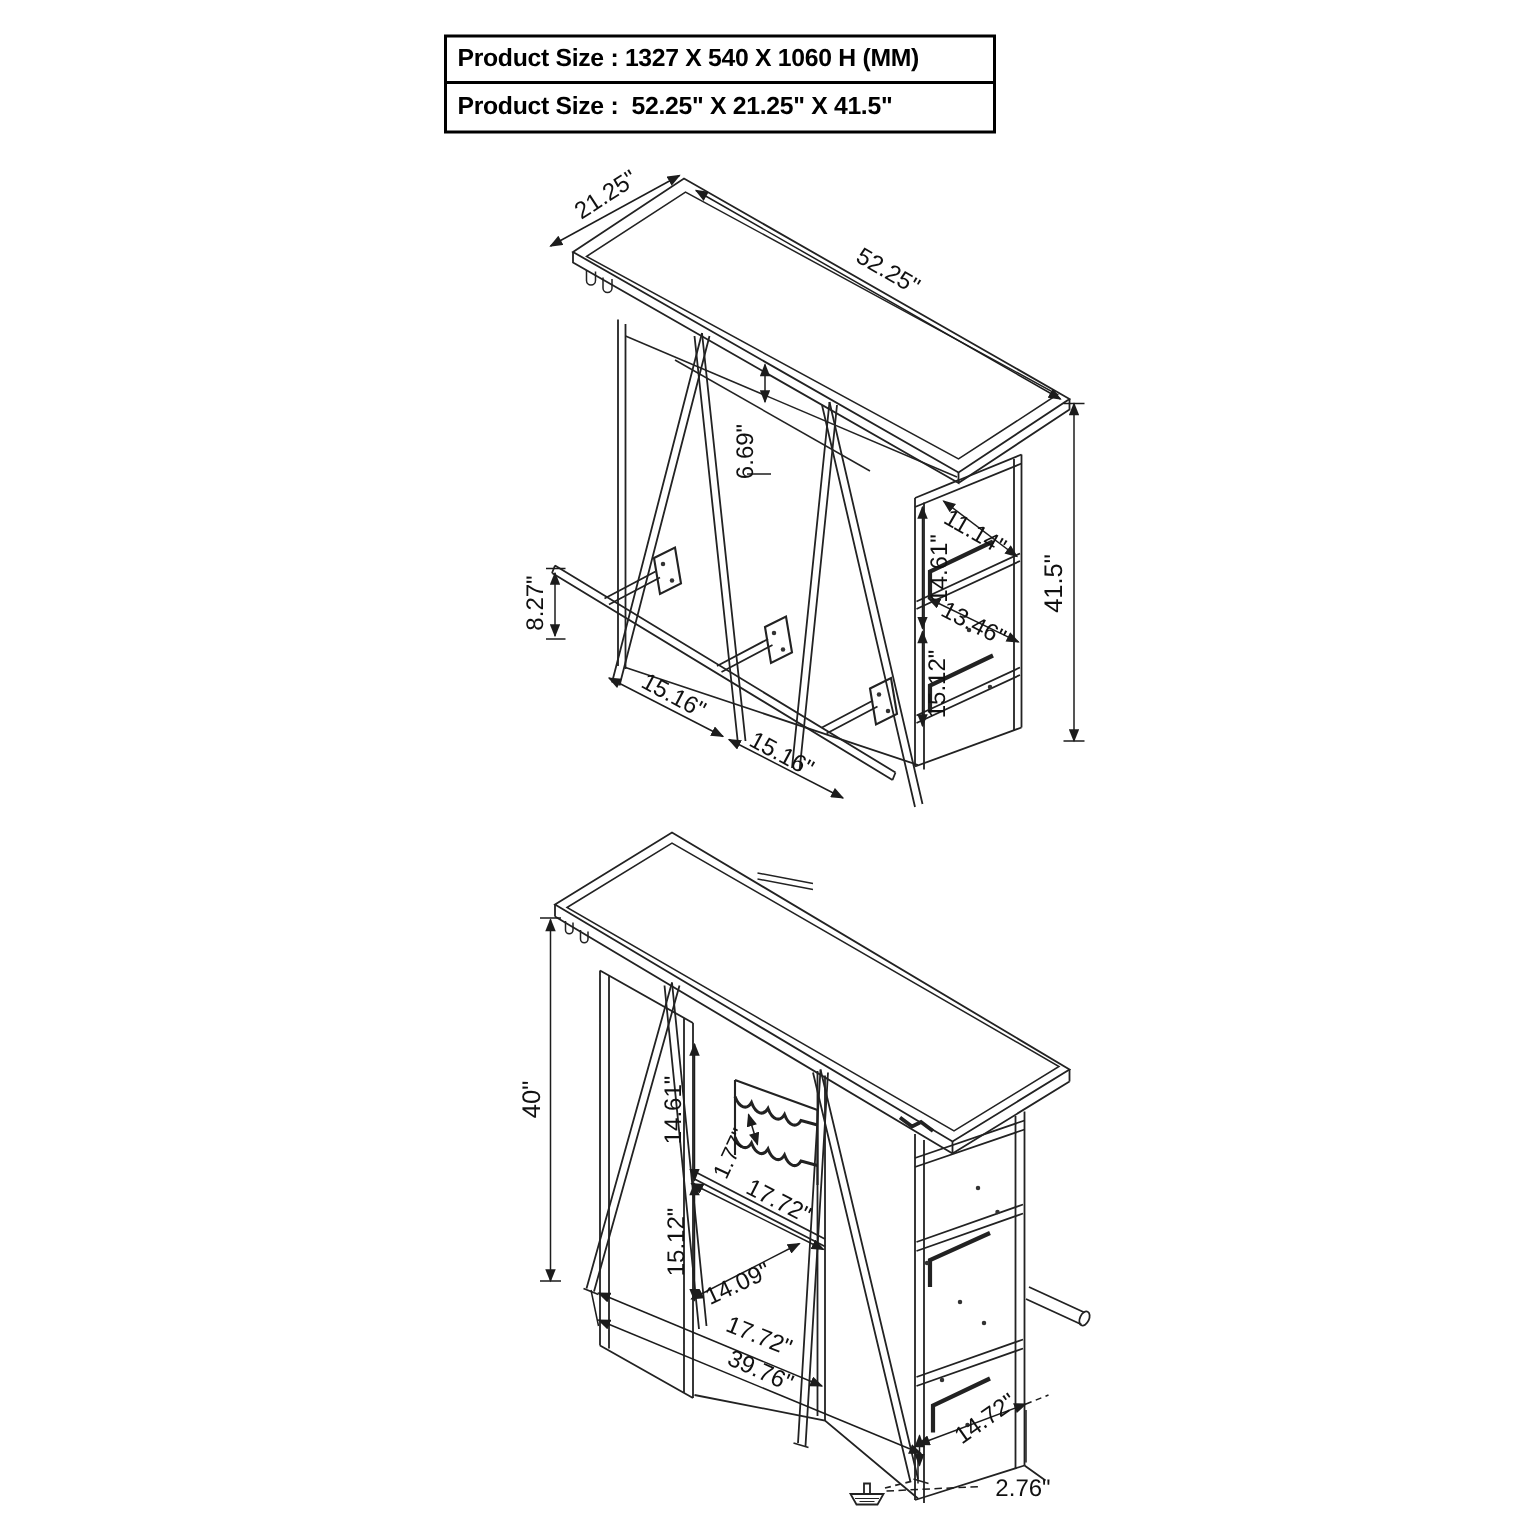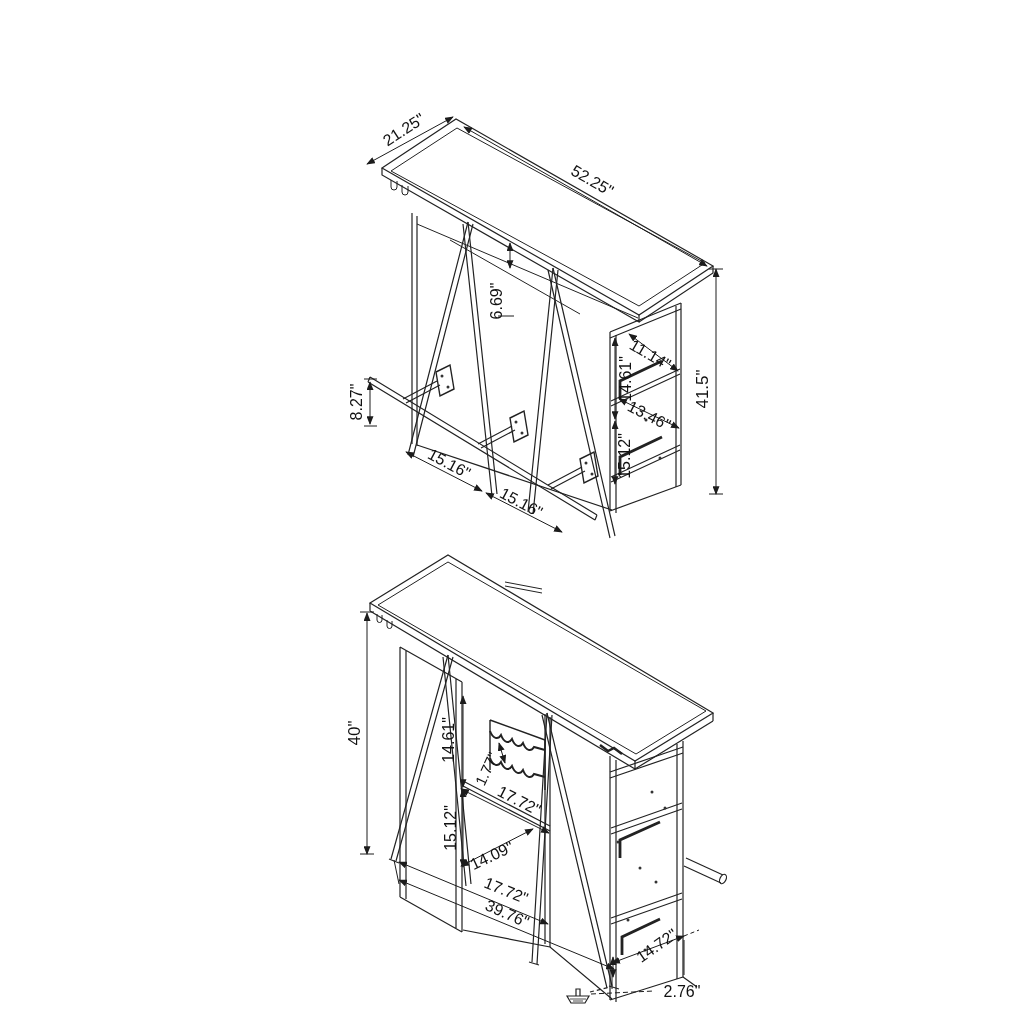--- a/index.html
+++ b/index.html
@@ -200,14 +200,22 @@
         <text x="451" y="833" transform="rotate(-90 451 828)">15.12"</text>
         <text x="492" y="861" transform="rotate(-25 492 856)">14.09"</text>
         <text x="506" y="896" transform="rotate(22 506 891)">17.72"</text>
         <text x="507" y="919" transform="rotate(24 507 914)">39.76"</text>
         <text x="657" y="951" transform="rotate(-35 657 946)">14.72"</text>
         <text x="682" y="997">2.76"</text>
       </g>
     </g>
   </svg>
 
+  <div id="title-block">
+    <div class="tb-row">
+      <span>Product Size : 1327 X 540 X 1060 H (MM)</span>
+    </div>
+    <div class="tb-row">
+      <span>Product Size :  52.25" X 21.25" X 41.5"</span>
+    </div>
+  </div>
 
 </div>
 
 </body></html>

